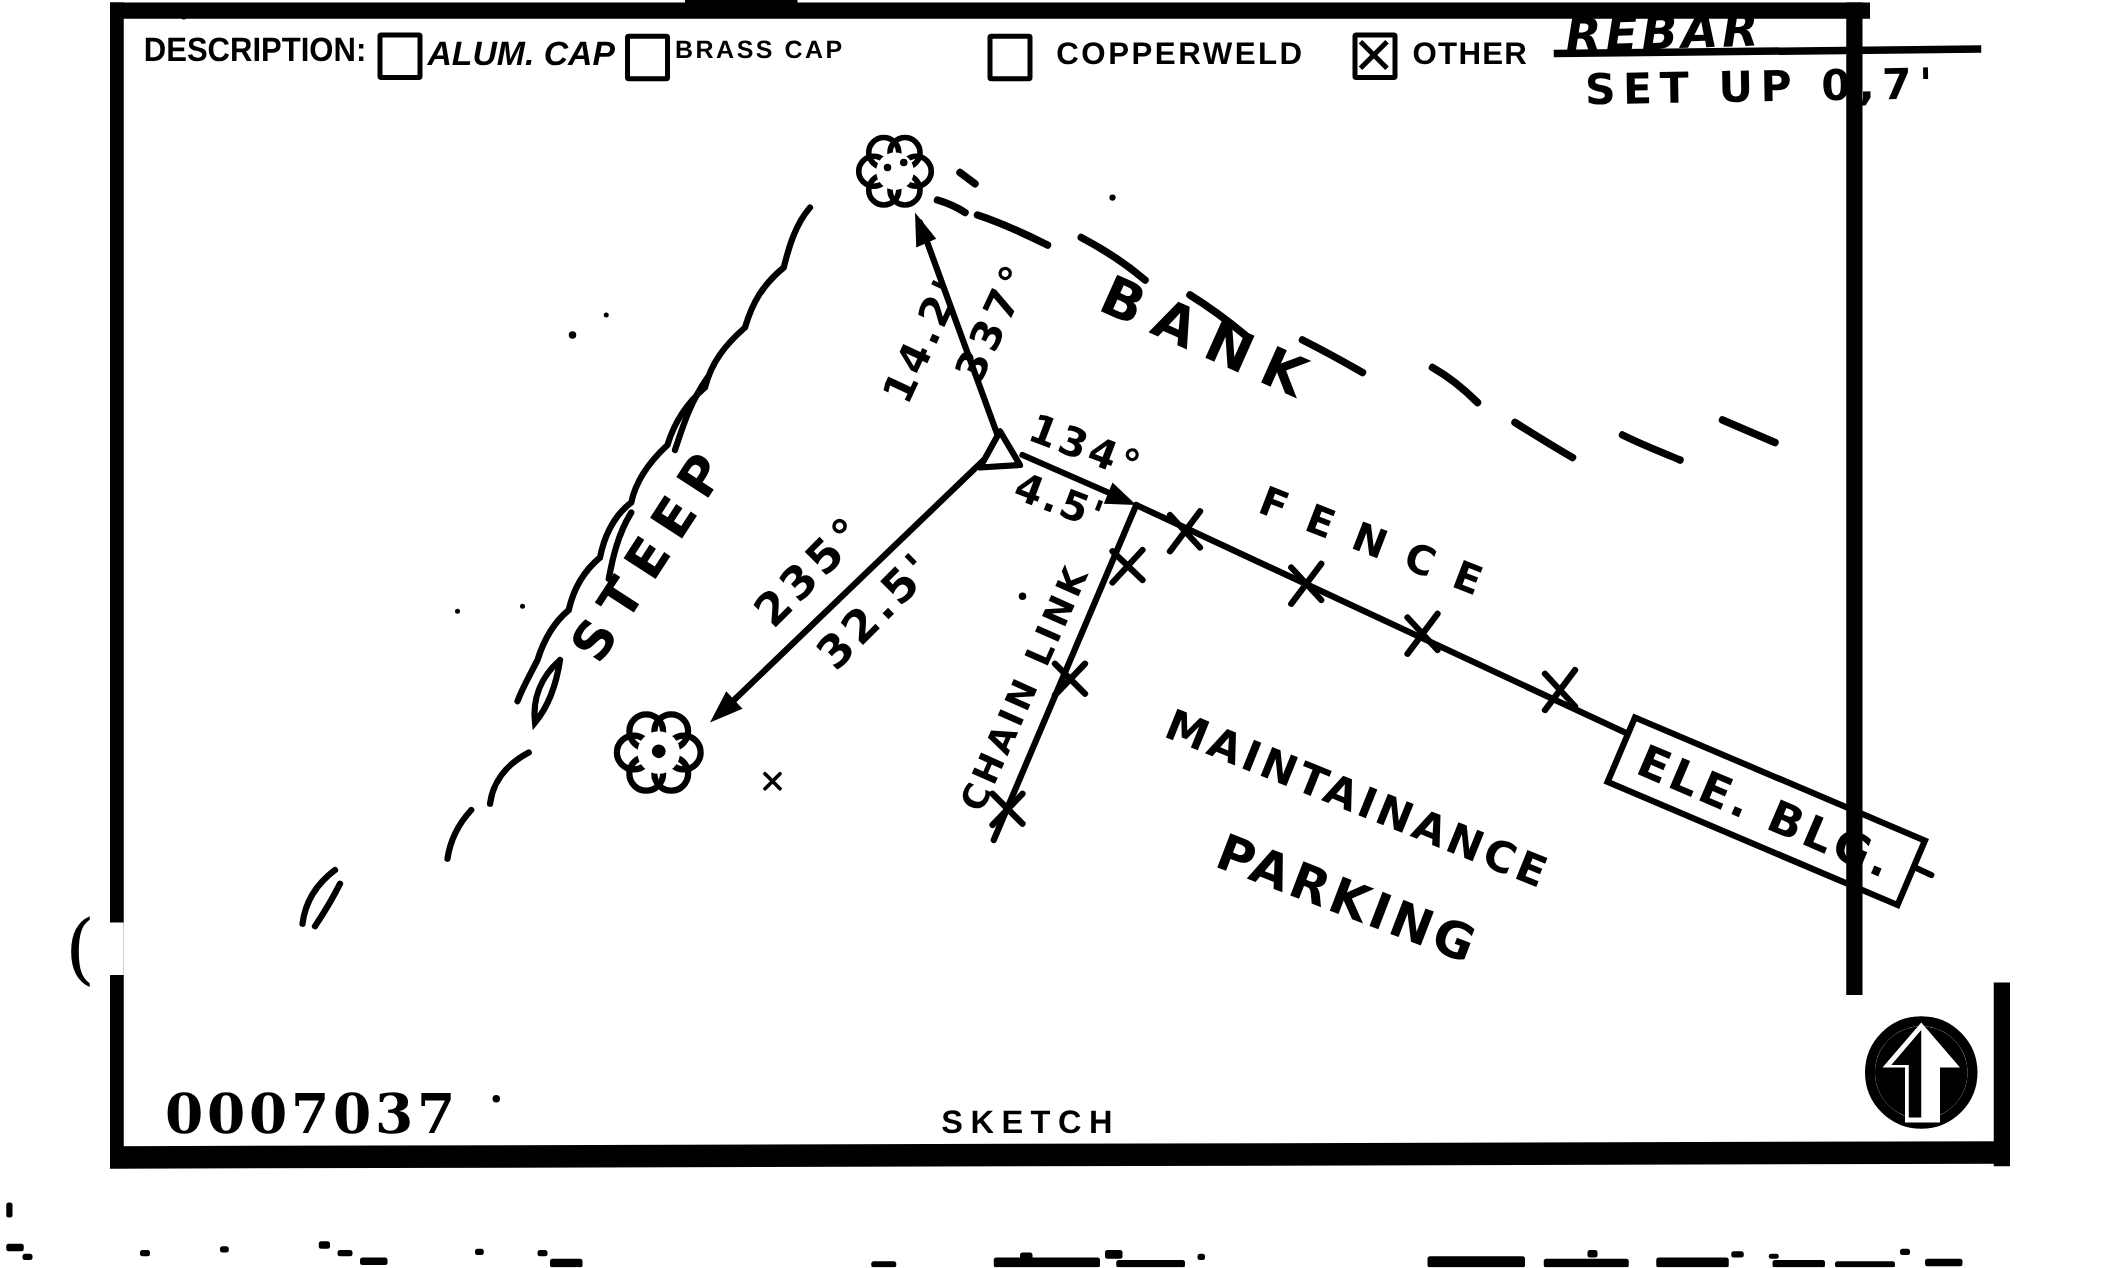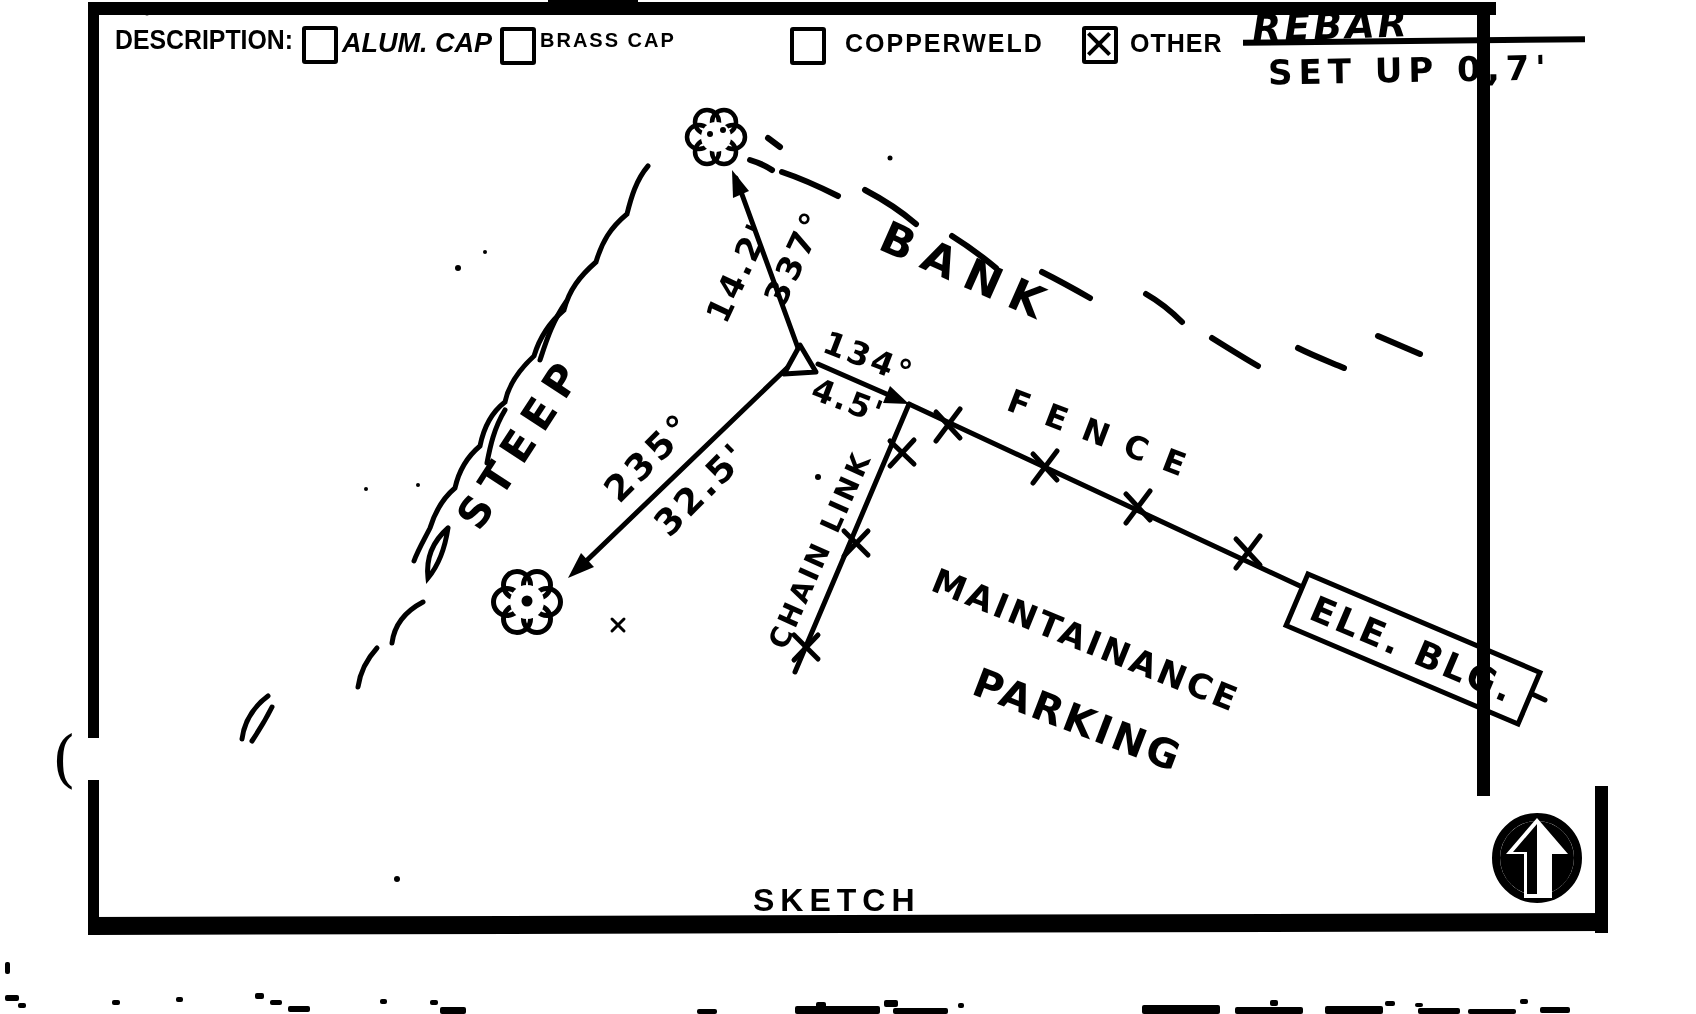--- a/index.html
+++ b/index.html
@@ -184,21 +184,22 @@
   <div class="rot hand" style="left:649px;top:457px;font-size:36px;letter-spacing:4px;transform:translate(-50%,-50%) rotate(-45deg);">235°</div>
   <div class="rot hand" style="left:701px;top:489px;font-size:36px;letter-spacing:3px;transform:translate(-50%,-50%) rotate(-45deg);">32.5'</div>
 
   <div class="rot hand" style="left:968px;top:272px;font-size:44px;letter-spacing:12px;transform:translate(-50%,-50%) rotate(24deg);">BANK</div>
   <div class="rot hand" style="left:521px;top:442px;font-size:42px;letter-spacing:10px;transform:translate(-50%,-50%) rotate(-57deg);">STEEP</div>
   <div class="rot hand" style="left:1105px;top:436px;font-size:32px;letter-spacing:18px;transform:translate(-50%,-50%) rotate(21deg);">FENCE</div>
   <div class="rot hand" style="left:820px;top:550px;font-size:28px;letter-spacing:3px;transform:translate(-50%,-50%) rotate(-66deg);">CHAIN LINK</div>
   <div class="rot hand" style="left:1086px;top:640px;font-size:34px;letter-spacing:3px;transform:translate(-50%,-50%) rotate(22deg);">MAINTAINANCE</div>
   <div class="rot hand" style="left:1078px;top:720px;font-size:40px;letter-spacing:3px;transform:translate(-50%,-50%) rotate(21deg);">PARKING</div>
 
-  <div class="abs formtext" style="left:753px;top:882px;font-size:32px;letter-spacing:6px;">SKETCH</div>
+  <div class="abs" style="left:132px;top:866px;font-family:'DejaVu Serif',serif;font-weight:700;font-size:44px;letter-spacing:3px;color:#000;">0007037</div>
+  <div class="abs formtext" style="left:753px;top:882px;font-size:26px;letter-spacing:6px;">SKETCH</div>
 
   <div>
     <div class="speck" style="left:5px;top:962px;width:5px;height:12px;"></div>
     <div class="speck" style="left:5px;top:995px;width:14px;height:6px;"></div>
     <div class="speck" style="left:18px;top:1003px;width:8px;height:5px;"></div>
     <div class="speck" style="left:112px;top:1000px;width:8px;height:5px;"></div>
     <div class="speck" style="left:176px;top:997px;width:7px;height:5px;"></div>
     <div class="speck" style="left:255px;top:993px;width:9px;height:6px;"></div>
     <div class="speck" style="left:270px;top:1000px;width:12px;height:5px;"></div>
     <div class="speck" style="left:288px;top:1006px;width:22px;height:6px;"></div>

